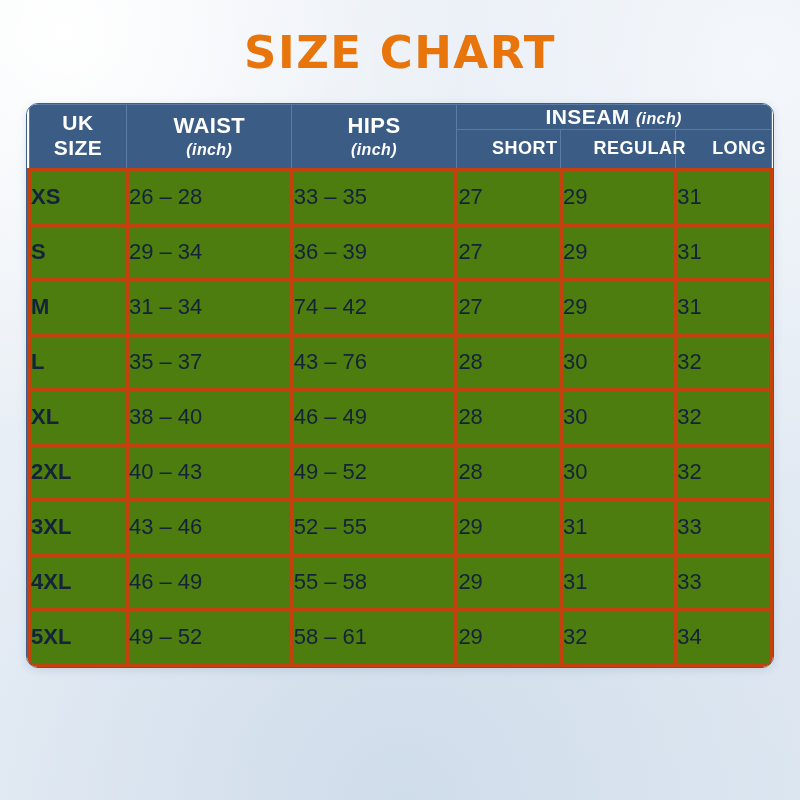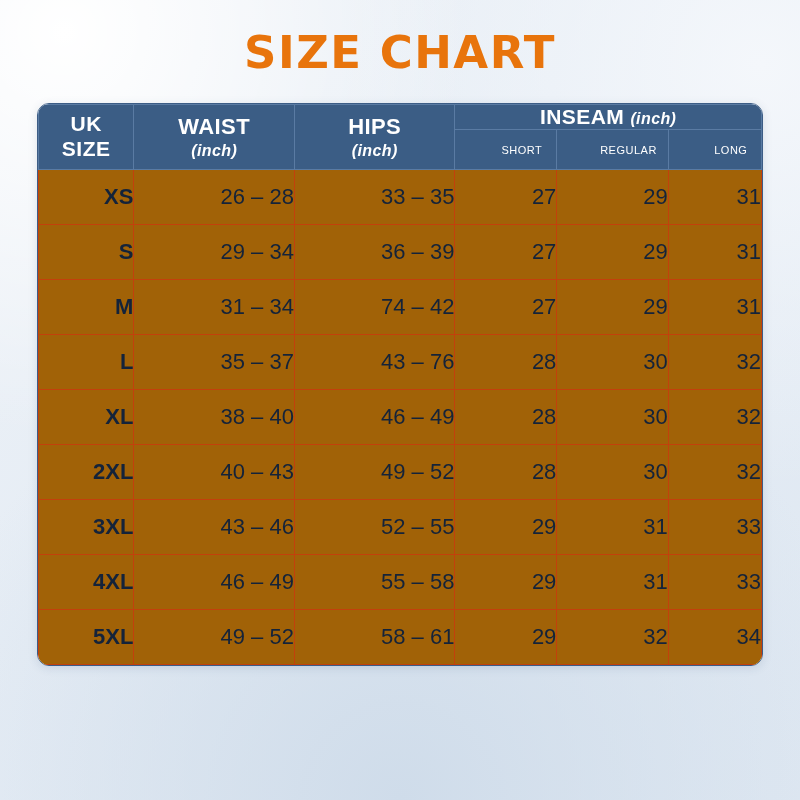--- a/index.html
+++ b/index.html
@@ -39,21 +39,21 @@
     color: #e8740c;
     font-size: 45px;
     font-weight: bold;
     letter-spacing: 1.5px;
     padding-top: 26px;
     padding-bottom: 24px;
     font-family: "DejaVu Sans", sans-serif;
   }
 
   .table-wrap {
-    margin: 0 19px;
+    margin: 0 8px;
     border-radius: 12px;
     overflow: hidden;
     box-shadow: 0 2px 10px rgba(40,70,110,0.13);
     border: 1px solid #3c5d86;
   }
 
   table {
     width: 100%;
     border-collapse: collapse;
     table-layout: fixed;
@@ -94,35 +94,35 @@
     font-weight: bold;
     letter-spacing: 0.4px;
   }
   .h-inseam .unit-inline {
     font-size: 16px;
     font-style: italic;
     font-weight: bold;
   }
 
   .h-sub {
-    font-size: 11px;
-    font-weight: normal;
+    font-size: 18px;
+    font-weight: bold;
     letter-spacing: 0.5px;
     height: 40px;
     padding-left: 32px;
   }
 
   
   tbody td {
-    border: 1px solid #c2410c;
-    text-align: right;
+    border: 4px solid #c2410c;
+    text-align: left;
     height: 55px;
     color: #14233a;
     font-size: 22px;
-    background: #a16207;
+    background: #4d7c0f;
   }
   tbody td.size {
     font-weight: bold;
     font-size: 22px;
   }
 
   
   col.c-size   { width: 13.2%; }
   col.c-waist  { width: 22.2%; }
   col.c-hips   { width: 22.2%; }

